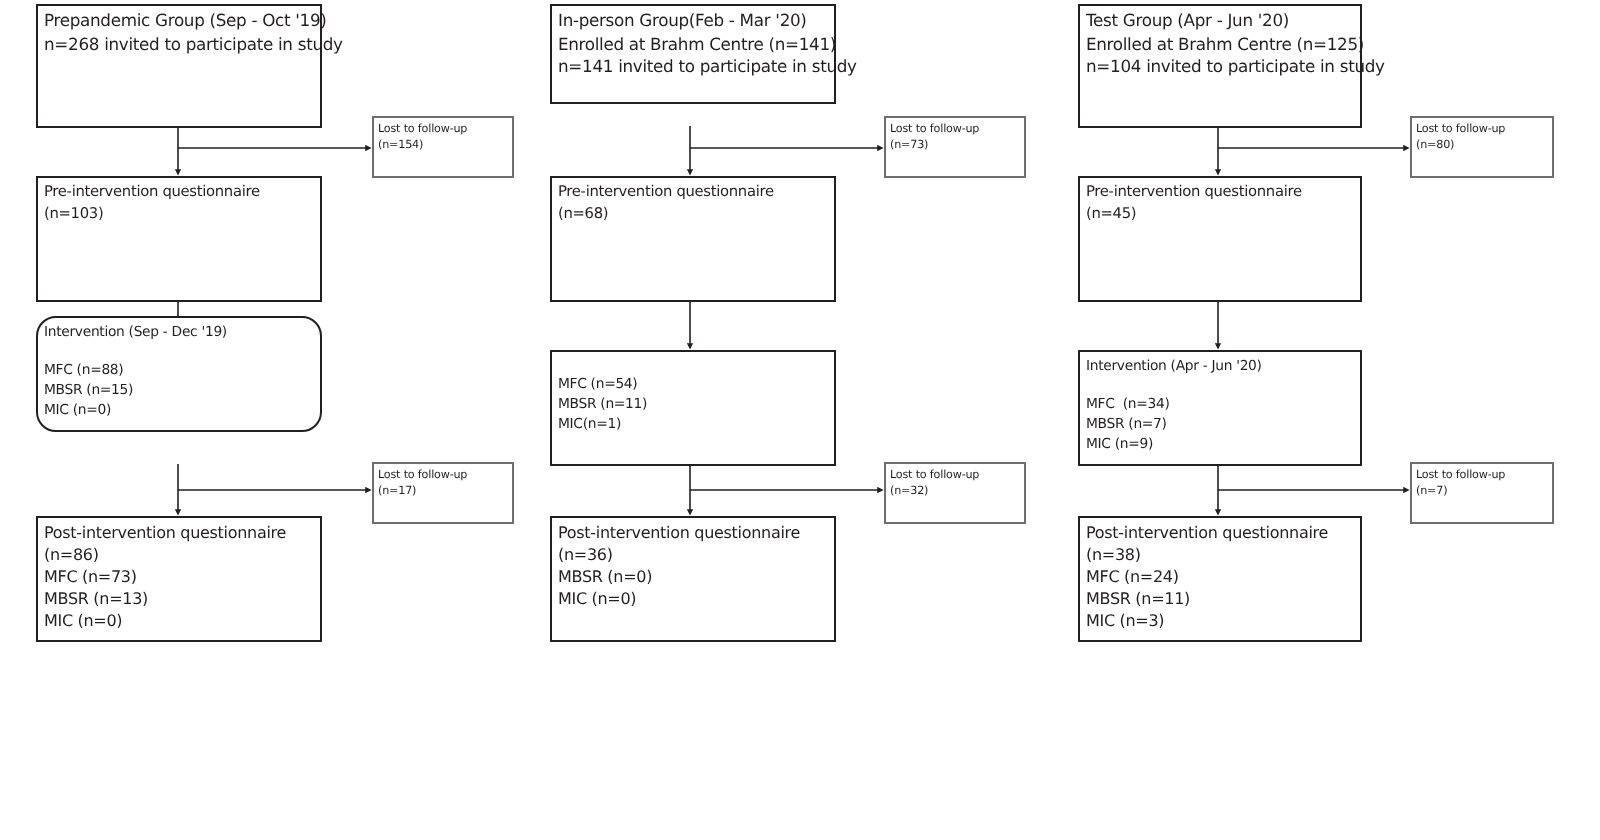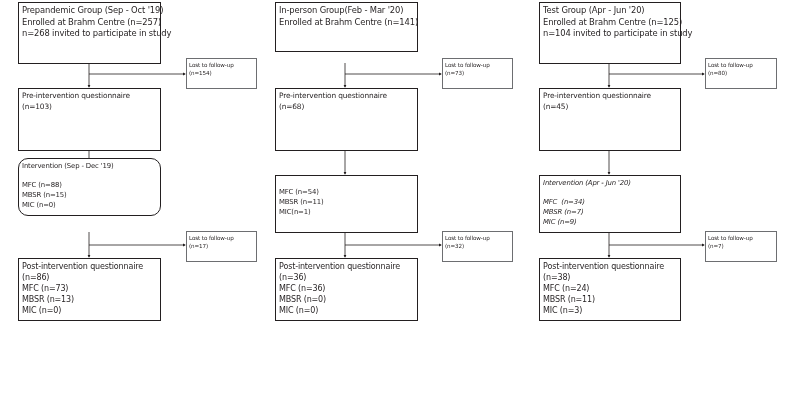--- a/index.html
+++ b/index.html
@@ -47,21 +47,20 @@
     <line x1="609" y1="63" x2="609" y2="87" marker-end="url(#ah)"></line>
     <line x1="609" y1="74" x2="704" y2="74" marker-end="url(#ah)"></line>
     <line x1="609" y1="150" x2="609" y2="174" marker-end="url(#ah)"></line>
     <line x1="609" y1="232" x2="609" y2="257" marker-end="url(#ah)"></line>
     <line x1="609" y1="245" x2="704" y2="245" marker-end="url(#ah)"></line>
   </g>
 </svg>
 
 <div class="box main" style="left:18px;top:2px;width:143px;height:62px;">
   <span class="line t-head">Prepandemic Group (Sep - Oct '19)</span>
-  <span class="line t-head">Enrolled at Brahm Centre (n=257)</span>
   <span class="line t-head">n=268 invited to participate in study</span>
 </div>
 <div class="box lost" style="left:186px;top:58px;width:71px;height:31px;">
   <span class="line t-lost">Lost to follow-up</span>
   <span class="line t-lost">(n=154)</span>
 </div>
 <div class="box main" style="left:18px;top:88px;width:143px;height:63px;">
   <span class="line t-mid">Pre-intervention questionnaire</span>
   <span class="line t-mid">(n=103)</span>
 </div>
@@ -80,20 +79,21 @@
   <span class="line t-post">Post-intervention questionnaire</span>
   <span class="line t-post">(n=86)</span>
   <span class="line t-post">MFC (n=73)</span>
   <span class="line t-post">MBSR (n=13)</span>
   <span class="line t-post">MIC (n=0)</span>
 </div>
 
 <div class="box main" style="left:275px;top:2px;width:143px;height:50px;">
   <span class="line t-head">In-person Group(Feb - Mar '20)</span>
   <span class="line t-head">Enrolled at Brahm Centre (n=141)</span>
+  <span class="line t-head">n=141 invited to participate in study</span>
 </div>
 <div class="box lost" style="left:442px;top:58px;width:71px;height:31px;">
   <span class="line t-lost">Lost to follow-up</span>
   <span class="line t-lost">(n=73)</span>
 </div>
 <div class="box main" style="left:275px;top:88px;width:143px;height:63px;">
   <span class="line t-mid">Pre-intervention questionnaire</span>
   <span class="line t-mid">(n=68)</span>
 </div>
 <div class="box main" style="left:275px;top:175px;width:143px;height:58px;">
@@ -102,39 +102,38 @@
   <span class="line t-int">MBSR (n=11)</span>
   <span class="line t-int">MIC(n=1)</span>
 </div>
 <div class="box lost" style="left:442px;top:231px;width:71px;height:31px;">
   <span class="line t-lost">Lost to follow-up</span>
   <span class="line t-lost">(n=32)</span>
 </div>
 <div class="box main" style="left:275px;top:258px;width:143px;height:63px;">
   <span class="line t-post">Post-intervention questionnaire</span>
   <span class="line t-post">(n=36)</span>
-  <span class="line t-post">MFC (n=36)</span>
   <span class="line t-post">MBSR (n=0)</span>
   <span class="line t-post">MIC (n=0)</span>
 </div>
 
 <div class="box main" style="left:539px;top:2px;width:142px;height:62px;">
   <span class="line t-head">Test Group (Apr - Jun '20)</span>
   <span class="line t-head">Enrolled at Brahm Centre (n=125)</span>
   <span class="line t-head">n=104 invited to participate in study</span>
 </div>
 <div class="box lost" style="left:705px;top:58px;width:72px;height:31px;">
   <span class="line t-lost">Lost to follow-up</span>
   <span class="line t-lost">(n=80)</span>
 </div>
 <div class="box main" style="left:539px;top:88px;width:142px;height:63px;">
   <span class="line t-mid">Pre-intervention questionnaire</span>
   <span class="line t-mid">(n=45)</span>
 </div>
-<div class="box main" style="left:539px;top:175px;width:142px;height:58px;font-style:italic;">
+<div class="box main" style="left:539px;top:175px;width:142px;height:58px;">
   <span class="line t-int">Intervention (Apr - Jun '20)</span>
   <div class="gap"></div>
   <span class="line t-int" style="white-space:pre;">MFC  (n=34)</span>
   <span class="line t-int">MBSR (n=7)</span>
   <span class="line t-int">MIC (n=9)</span>
 </div>
 <div class="box lost" style="left:705px;top:231px;width:72px;height:31px;">
   <span class="line t-lost">Lost to follow-up</span>
   <span class="line t-lost">(n=7)</span>
 </div>

